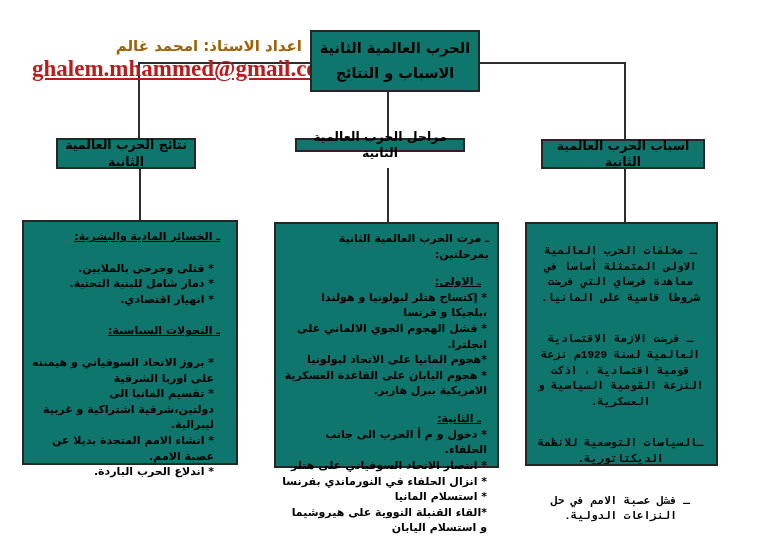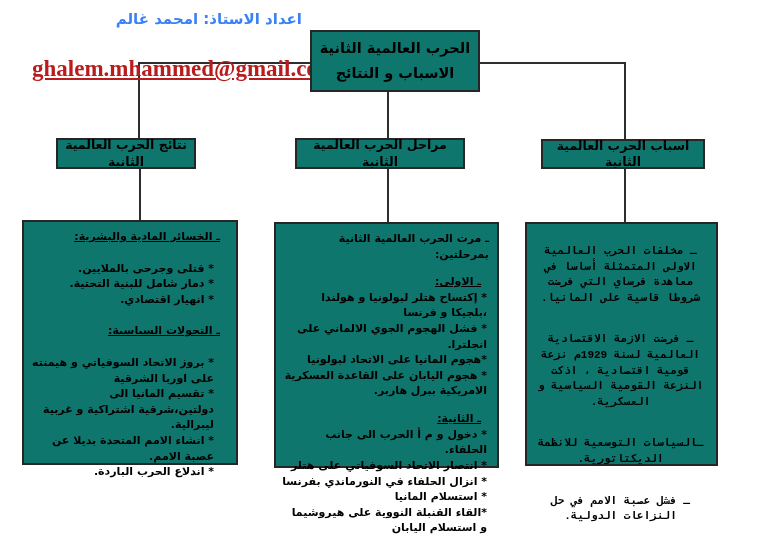--- a/index.html
+++ b/index.html
@@ -12,22 +12,22 @@
     position:absolute;background:#0f766e;border:2px solid #262626;
     box-sizing:border-box;display:flex;align-items:center;justify-content:center;
   }
   .root{flex-direction:column;font-size:14.5px;line-height:1.75;text-align:center;z-index:3;}
   .l2{font-size:12.5px;text-align:center;line-height:1.3;z-index:3;padding:2px;}
   .detail{
     display:block;border-width:2px;font-size:11px;line-height:1.42;
     padding:7px 8px 6px 6px;z-index:3;
   }
   .credit{
-    position:absolute;left:30px;top:10px;width:272px;text-align:right;
-    color:#3b82f6;font-size:15px;z-index:4;
+    position:absolute;left:30px;top:37px;width:272px;text-align:right;
+    color:#a16207;font-size:15px;z-index:4;
   }
   .email{
     position:absolute;left:32px;top:56px;width:272px;text-align:left;
     color:#b91c1c;font-size:23px;text-decoration:underline;
     font-family:"Liberation Serif","DejaVu Serif",serif;z-index:2;cursor:pointer;
   }
   .heading{text-decoration:underline;padding-right:8px;}
   .item{padding-right:14px;}
   .gap-s{height:12px;}
   .gap-m{height:16px;}
@@ -53,21 +53,21 @@
   <div class="line" style="left:624px;top:168px;width:2px;height:54px;"></div>
 
   <div class="box root" style="left:310px;top:30px;width:170px;height:62px;" dir="rtl">
     <div>الحرب العالمية الثانية</div>
     <div>الاسباب و النتائج</div>
   </div>
 
   <div class="box l2" style="left:56px;top:138px;width:140px;height:31px;" dir="rtl">
     <span>نتائج الحرب العالمية الثانية</span>
   </div>
-  <div class="box l2" style="left:295px;top:138px;width:170px;height:31px;" dir="rtl">
+  <div class="box l2" style="left:295px;top:138px;width:170px;height:14px;" dir="rtl">
     <span>مراحل الحرب العالمية الثانية</span>
   </div>
   <div class="box l2" style="left:541px;top:139px;width:164px;height:30px;" dir="rtl">
     <span>اسباب الحرب العالمية الثانية</span>
   </div>
 
   <div class="box detail" style="left:22px;top:220px;width:216px;height:245px;" dir="rtl">
     <div class="heading">ـ الخسائر المادية والبشرية:</div>
     <div class="gap-m"></div>
     <div class="item">* قتلى وجرحى بالملايين.</div>

